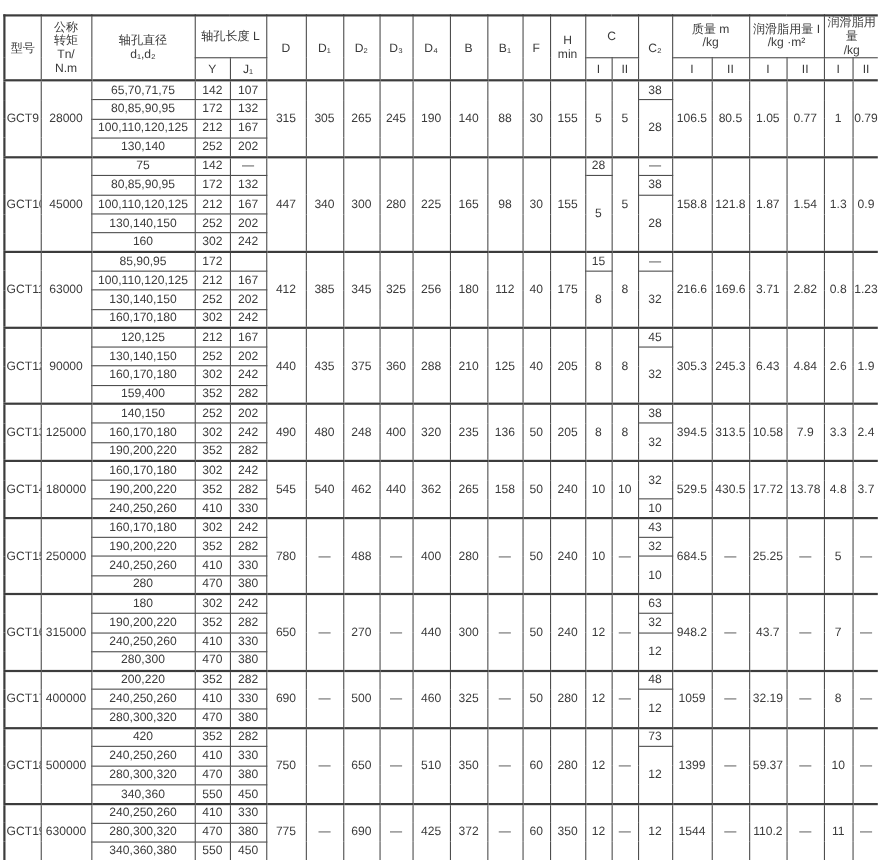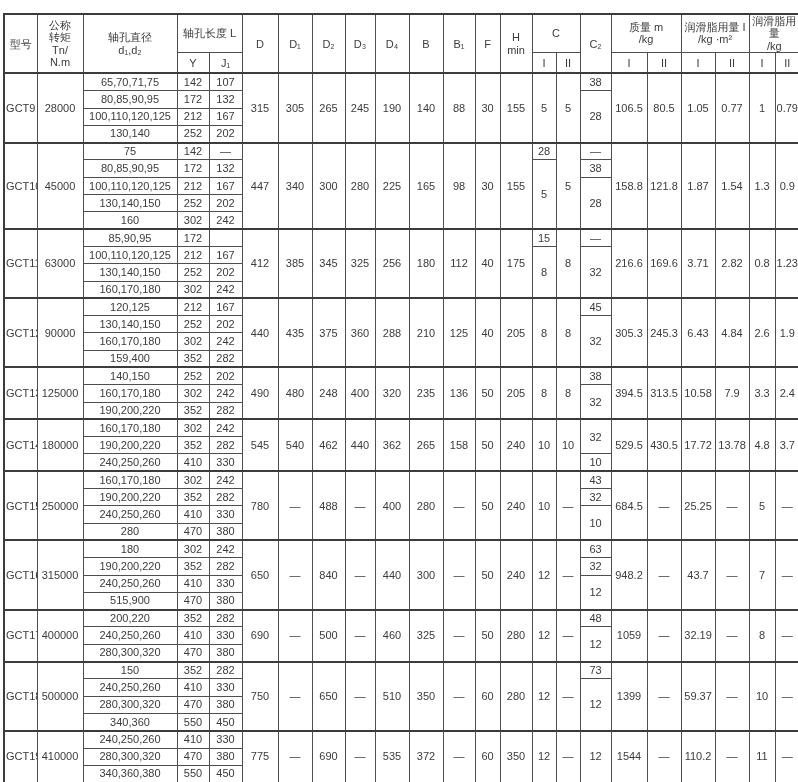--- a/index.html
+++ b/index.html
@@ -401,21 +401,21 @@
         <td>380</td>
       </tr>
       <tr class="group-start">
         <td rowspan="4">GCT16</td>
         <td rowspan="4">315000</td>
         <td>180</td>
         <td>302</td>
         <td>242</td>
         <td rowspan="4">650</td>
         <td rowspan="4">—</td>
-        <td rowspan="4">840</td>
+        <td rowspan="4">270</td>
         <td rowspan="4">—</td>
         <td rowspan="4">440</td>
         <td rowspan="4">300</td>
         <td rowspan="4">—</td>
         <td rowspan="4">50</td>
         <td rowspan="4">240</td>
         <td rowspan="4">12</td>
         <td rowspan="4">—</td>
         <td>63</td>
         <td rowspan="4">948.2</td>
@@ -431,21 +431,21 @@
         <td>282</td>
         <td>32</td>
       </tr>
       <tr>
         <td>240,250,260</td>
         <td>410</td>
         <td>330</td>
         <td rowspan="2">12</td>
       </tr>
       <tr>
-        <td>515,900</td>
+        <td>280,300</td>
         <td>470</td>
         <td>380</td>
       </tr>
       <tr class="group-start">
         <td rowspan="3">GCT17</td>
         <td rowspan="3">400000</td>
         <td>200,220</td>
         <td>352</td>
         <td>282</td>
         <td rowspan="3">690</td>
@@ -474,21 +474,21 @@
         <td rowspan="2">12</td>
       </tr>
       <tr>
         <td>280,300,320</td>
         <td>470</td>
         <td>380</td>
       </tr>
       <tr class="group-start">
         <td rowspan="4">GCT18</td>
         <td rowspan="4">500000</td>
-        <td>150</td>
+        <td>420</td>
         <td>352</td>
         <td>282</td>
         <td rowspan="4">750</td>
         <td rowspan="4">—</td>
         <td rowspan="4">650</td>
         <td rowspan="4">—</td>
         <td rowspan="4">510</td>
         <td rowspan="4">350</td>
         <td rowspan="4">—</td>
         <td rowspan="4">60</td>
@@ -514,29 +514,29 @@
         <td>470</td>
         <td>380</td>
       </tr>
       <tr>
         <td>340,360</td>
         <td>550</td>
         <td>450</td>
       </tr>
       <tr class="group-start">
         <td rowspan="3">GCT19</td>
-        <td rowspan="3">410000</td>
+        <td rowspan="3">630000</td>
         <td>240,250,260</td>
         <td>410</td>
         <td>330</td>
         <td rowspan="3">775</td>
         <td rowspan="3">—</td>
         <td rowspan="3">690</td>
         <td rowspan="3">—</td>
-        <td rowspan="3">535</td>
+        <td rowspan="3">425</td>
         <td rowspan="3">372</td>
         <td rowspan="3">—</td>
         <td rowspan="3">60</td>
         <td rowspan="3">350</td>
         <td rowspan="3">12</td>
         <td rowspan="3">—</td>
         <td rowspan="3">12</td>
         <td rowspan="3">1544</td>
         <td rowspan="3">—</td>
         <td rowspan="3">110.2</td>

